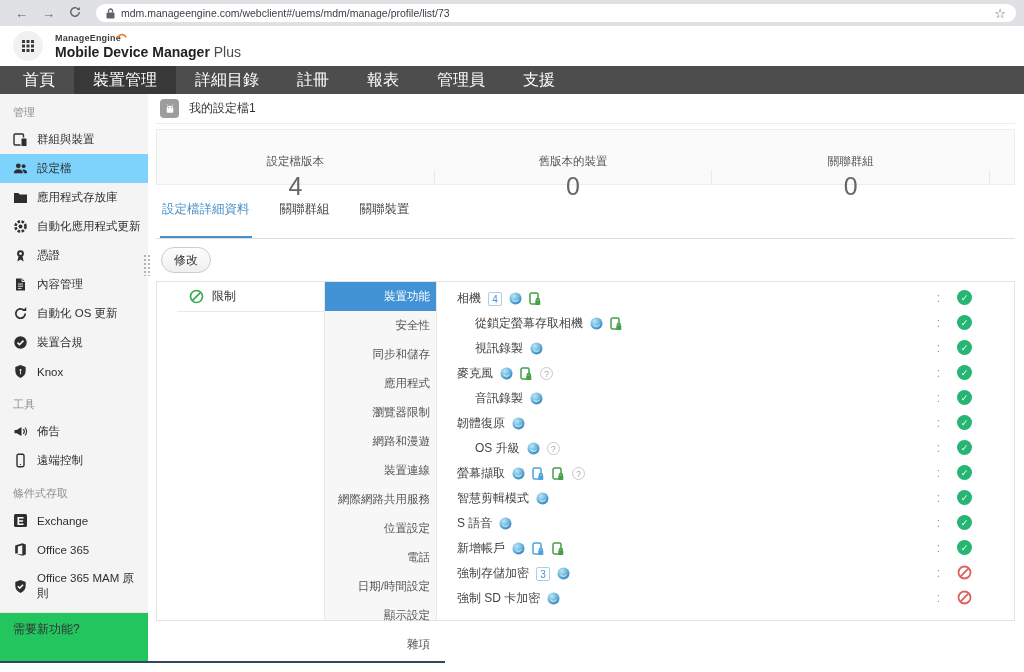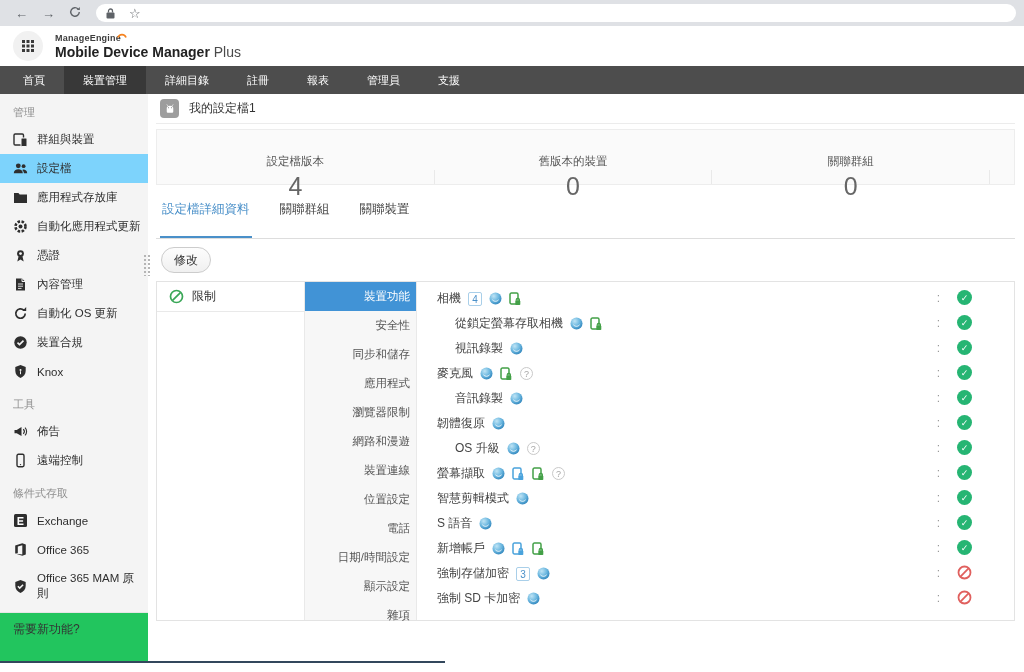--- a/index.html
+++ b/index.html
@@ -20,21 +20,21 @@
   .grid-btn { width:30px; height:30px; border-radius:50%; background:#f1f1f1; display:flex; align-items:center; justify-content:center; cursor:pointer; flex:0 0 auto; }
   .logo-block { margin-left:12px; line-height:1; }
   .logo-line1 { font-size:9px; font-weight:bold; color:#3d3d3d; letter-spacing:.2px; display:flex; align-items:flex-start; }
   .swoosh { margin-left:-4px; margin-top:-3px; }
   .logo-line2 { font-size:14px; color:#222; margin-top:2px; }
   .logo-line2 .bold { font-weight:bold; }
   .logo-line2 .light { font-weight:normal; color:#4a4a4a; }
 
   
   .nav-bar { height:28px; background:#4d4d4d; display:flex; align-items:stretch; padding-left:4px; }
-  .nav-item { color:#fff; font-size:11px; padding:0 19px; display:flex; align-items:center; cursor:pointer; }
+  .nav-item { color:#fff; font-size:16px; padding:0 19px; display:flex; align-items:center; cursor:pointer; }
   .nav-item.active { background:#383838; }
 
   
   .layout { display:flex; height:578px; position:relative; }
 
   
   .sidebar { width:148px; background:#f4f4f4; display:flex; flex-direction:column; flex:0 0 auto; margin-bottom:11px; }
   .sidebar-scroll { flex:1; overflow:hidden; }
   .side-section-title { font-size:11px; color:#8f8f8f; padding:11px 0 5px 13px; }
   .side-item { display:flex; align-items:center; gap:9px; padding:7px 4px 7px 13px; font-size:11.5px; color:#2e2e2e; cursor:pointer; }
@@ -57,21 +57,21 @@
   .stat-cell.filler { flex:0 0 24px; border-right:none; }
   .stat-label { font-size:11.5px; color:#555; }
   .stat-value { font-size:25px; font-weight:300; color:#666; }
 
   .tabs-row { margin-top:10px; border-bottom:1px solid #ddd; padding-left:4px; display:flex; gap:26px; }
   .tab { font-size:12.5px; color:#444; padding:6px 2px 8px; cursor:pointer; }
   .tab.active { color:#4a90c9; border-bottom:2px solid #4a90c9; padding-bottom:18px; }
 
   .edit-btn { margin:8px 0 0 5px; font-size:12px; color:#333; padding:4px 12px 3px; border:1px solid #ccc; border-radius:14px; background:linear-gradient(#fdfdfd,#f0f0f0); cursor:pointer; }
 
-  .panel { margin-top:8px; border:1px solid #e3e3e3; height:340px; display:flex; }
+  .panel { margin-top:8px; border:1px solid #e3e3e3; height:340px; display:flex;padding-left:20px; }
   .col-policy { width:148px; border-right:1px solid #e9e9e9; flex:0 0 auto; }
   .policy-row { height:30px; display:flex; align-items:center; gap:8px; padding-left:12px; border-bottom:1px solid #e9e9e9; cursor:pointer; }
   .policy-name { font-size:12px; color:#333; }
   .col-menu { width:112px; background:#f7f7f7; border-right:1px solid #e9e9e9; flex:0 0 auto; }
   .menu-item { font-size:11.5px; color:#555; padding:7px 6px 7px 11px; cursor:pointer;text-align:right; }
   .menu-item.active { background:#4193d6; color:#fff; }
   .col-settings { flex:1; padding:8px 0 0 20px; }
   .setting-row { height:25px; display:flex; align-items:flex-start; }
   .row-left { display:flex; align-items:center; gap:7px; }
   .row-left.indent { margin-left:18px; }
@@ -97,20 +97,21 @@
           <path d="M12.6 1.2v3.6H9z" fill="#5f6368"></path>
         </svg>
     </span>
     <div class="url-pill">
       <span class="lock-icon">
         <svg width="9" height="11" viewBox="0 0 9 11">
             <rect x="0.5" y="4.5" width="8" height="6" rx="1" fill="#5f6368"></rect>
             <path d="M2.5 4.5V3a2 2 0 014 0v1.5" fill="none" stroke="#5f6368" stroke-width="1.3"></path>
           </svg>
       </span>
+      <span class="url-text">mdm.manageengine.com/webclient#/uems/mdm/manage/profile/list/73</span>
       <span class="star">☆</span>
     </div>
   </div>
 
   <div class="app-header">
     <div class="grid-btn">
       <svg width="12" height="12" viewBox="0 0 12 12">
         <g fill="#3a3a3a">
             <rect x="0" y="0" width="3" height="3"></rect>
             <rect x="4.5" y="0" width="3" height="3"></rect>
@@ -354,20 +355,21 @@
           </div>
         </div>
         <div class="col-menu" id="category-menu">
             <div class="menu-item active">裝置功能</div>
             <div class="menu-item">安全性</div>
             <div class="menu-item">同步和儲存</div>
             <div class="menu-item">應用程式</div>
             <div class="menu-item">瀏覽器限制</div>
             <div class="menu-item">網路和漫遊</div>
             <div class="menu-item">裝置連線</div>
+            <div class="menu-item">網際網路共用服務</div>
             <div class="menu-item">位置設定</div>
             <div class="menu-item">電話</div>
             <div class="menu-item">日期/時間設定</div>
             <div class="menu-item">顯示設定</div>
             <div class="menu-item">雜項</div>
           </div>
         <div class="col-settings" id="settings-list">
             <div class="setting-row">
             <div class="row-left">
               <span class="setting-label">相機</span>

